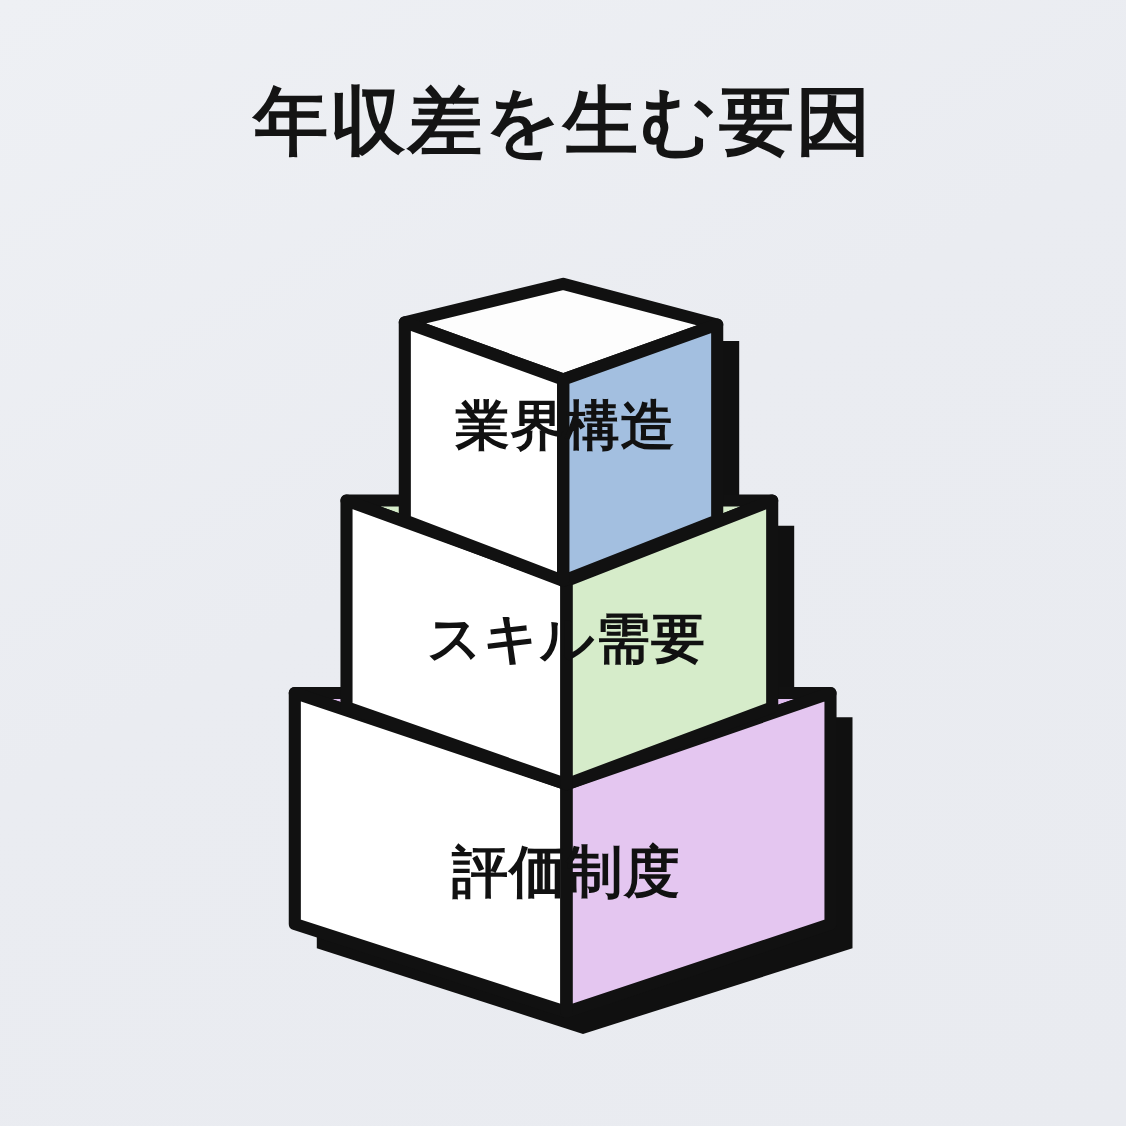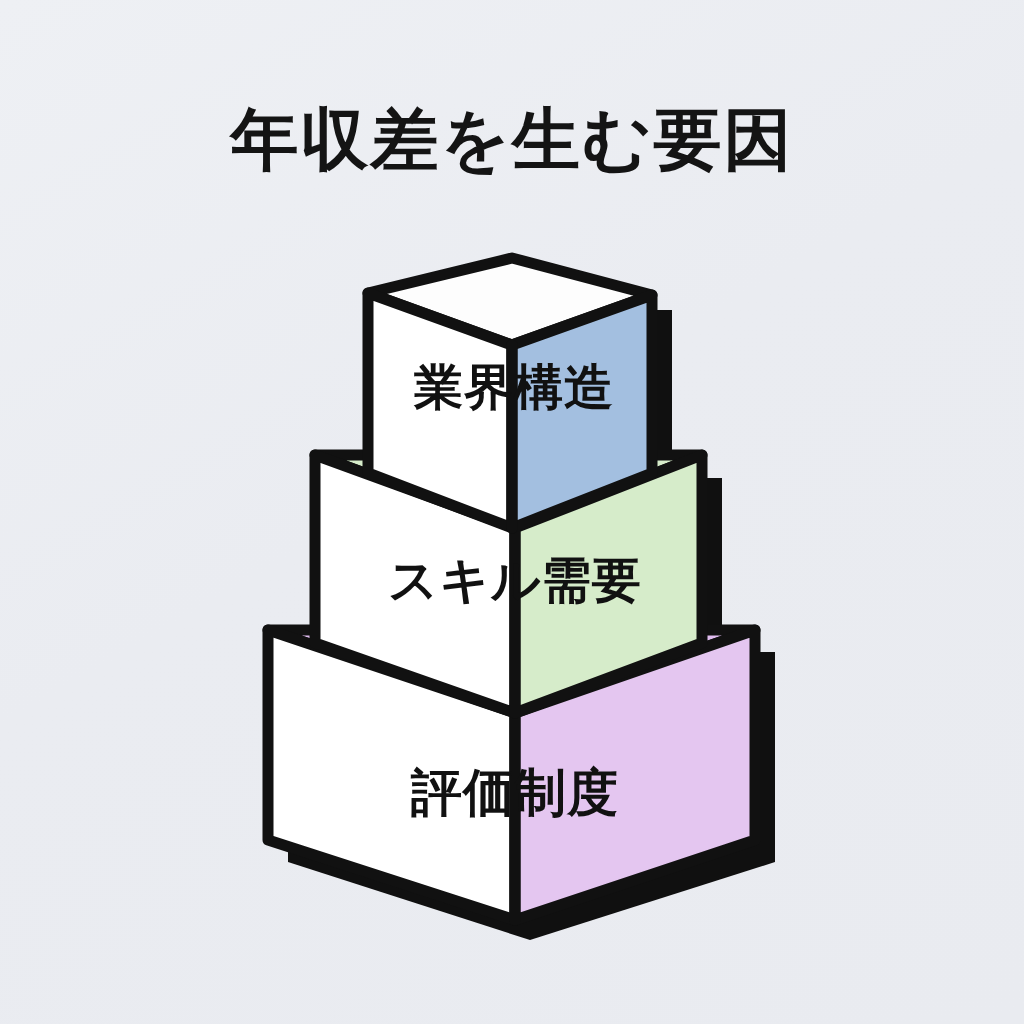--- a/index.html
+++ b/index.html
@@ -25,21 +25,20 @@
     top: 78px;
     left: 0;
     width: 1024px;
     text-align: center;
     font-size: 68px;
     line-height: 1.0;
     font-weight: 700;
     letter-spacing: 2px;
     color: #141414;
     white-space: nowrap;
-    margin-top: 28px;
   }
   #stack-svg {
     position: absolute;
     top: 0;
     left: 0;
     width: 1024px;
     height: 1024px;
     display: block;
   }
   .iso-label {

